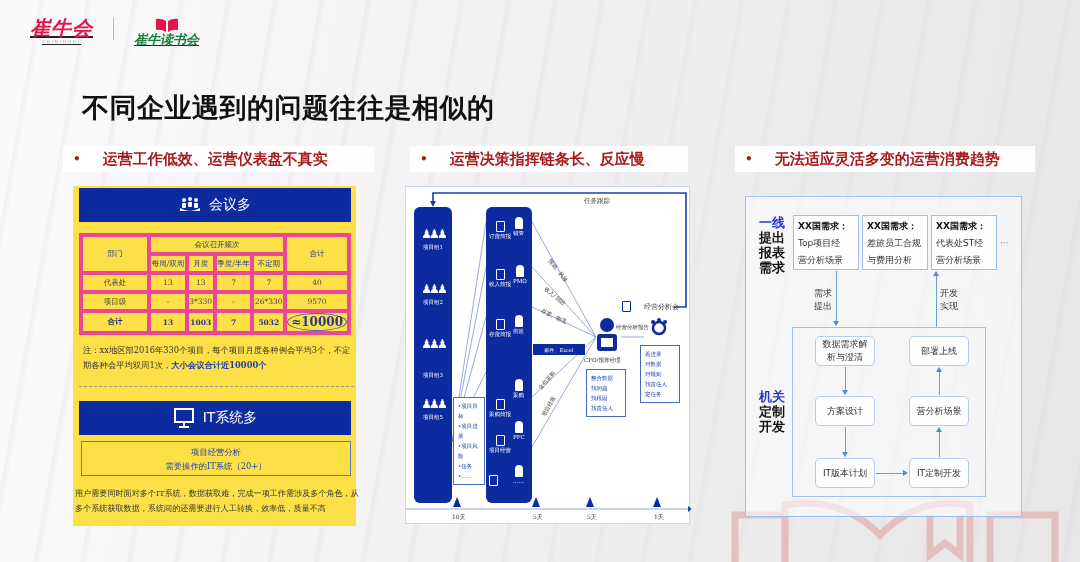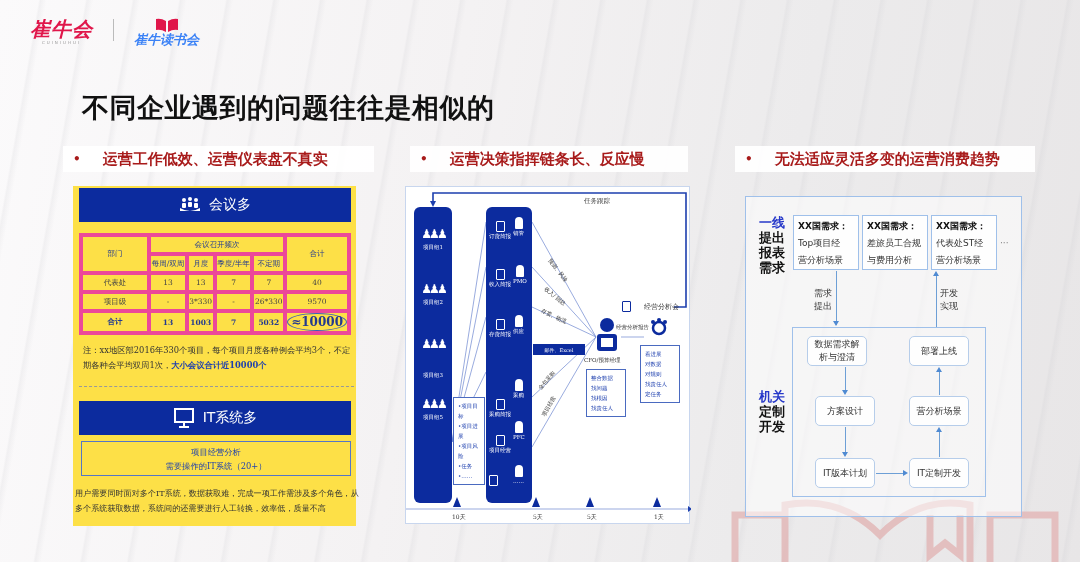--- a/index.html
+++ b/index.html
@@ -14,27 +14,27 @@
   .bg-stripes {
     position: absolute; inset: 0;
     background: repeating-linear-gradient(100deg, rgba(255,255,255,0) 0px, rgba(255,255,255,0) 38px, rgba(200,200,205,0.18) 40px, rgba(255,255,255,0) 46px);
     pointer-events: none;
   }
   .watermark {
     position: absolute; left: 730px; top: 495px; width: 330px; height: 70px;
     pointer-events: none;
   }
   
-  .logo { position: absolute; left: 30px; top: 18px; display: flex; align-items: center; gap: 18px; }
+  .logo { position: absolute; left: 30px; top: 18px; display: flex; align-items: flex-start; gap: 18px; text-decoration: underline; }
   .logo-main { color: #e0164a; font-weight: 900; font-size: 20px; font-style: italic; letter-spacing: 1px; line-height: 1; }
   .logo-sub { font-size: 4px; color: #999; letter-spacing: 2px; text-align: center; margin-top: 1px; }
   .logo-sep { width: 1px; height: 22px; background: #bbb; margin: 0 2px 4px 2px; }
   .logo2 { display: flex; flex-direction: column; align-items: center; }
   .logo2-book { width: 24px; height: 14px; margin-bottom: 1px; }
-  .logo2-text { font-size: 13px; font-weight: 900; font-style: italic; color: #3b82f6; line-height: 1; }
+  .logo2-text { font-size: 13px; font-weight: 900; font-style: italic; color: #15803d; line-height: 1; }
 
   .page-title { position: absolute; left: 82px; top: 90px; font-size: 27px; font-weight: 900; color: #111; letter-spacing: 0.5px; }
 
   .bullet-title {
     position: absolute; top: 146px; height: 26px; background: rgba(255,255,255,0.92);
     display: flex; align-items: center; font-weight: 900; color: #a81b1b; font-size: 15px; padding-left: 10px;
   }
   .bullet-title .dot { color: #a81b1b; font-size: 12px; margin-right: 22px; }
 
   
@@ -352,21 +352,21 @@
   </div>
 
   <div class="vline" style="left:190px; top:76px; height:54px;"></div>
   <div class="arr-u" style="left:187px; top:74px;"></div>
   <div class="flow-lbl" style="left:194px; top:90px;">
     <div>开发</div>
     <div>实现</div>
   </div>
 
   <div class="inner">
-    <div class="step" style="left:14px; top:8px;">
+    <div class="step" style="left:22px; top:8px;">
       <div>
           <div>数据需求解</div>
           <div>析与澄清</div>
         </div>
     </div>
     <div class="step" style="left:22px; top:68px;">方案设计</div>
     <div class="step" style="left:22px; top:130px;">IT版本计划</div>
     <div class="step" style="left:116px; top:130px;">IT定制开发</div>
     <div class="step" style="left:116px; top:68px;">营分析场景</div>
     <div class="step" style="left:116px; top:8px;">部署上线</div>

